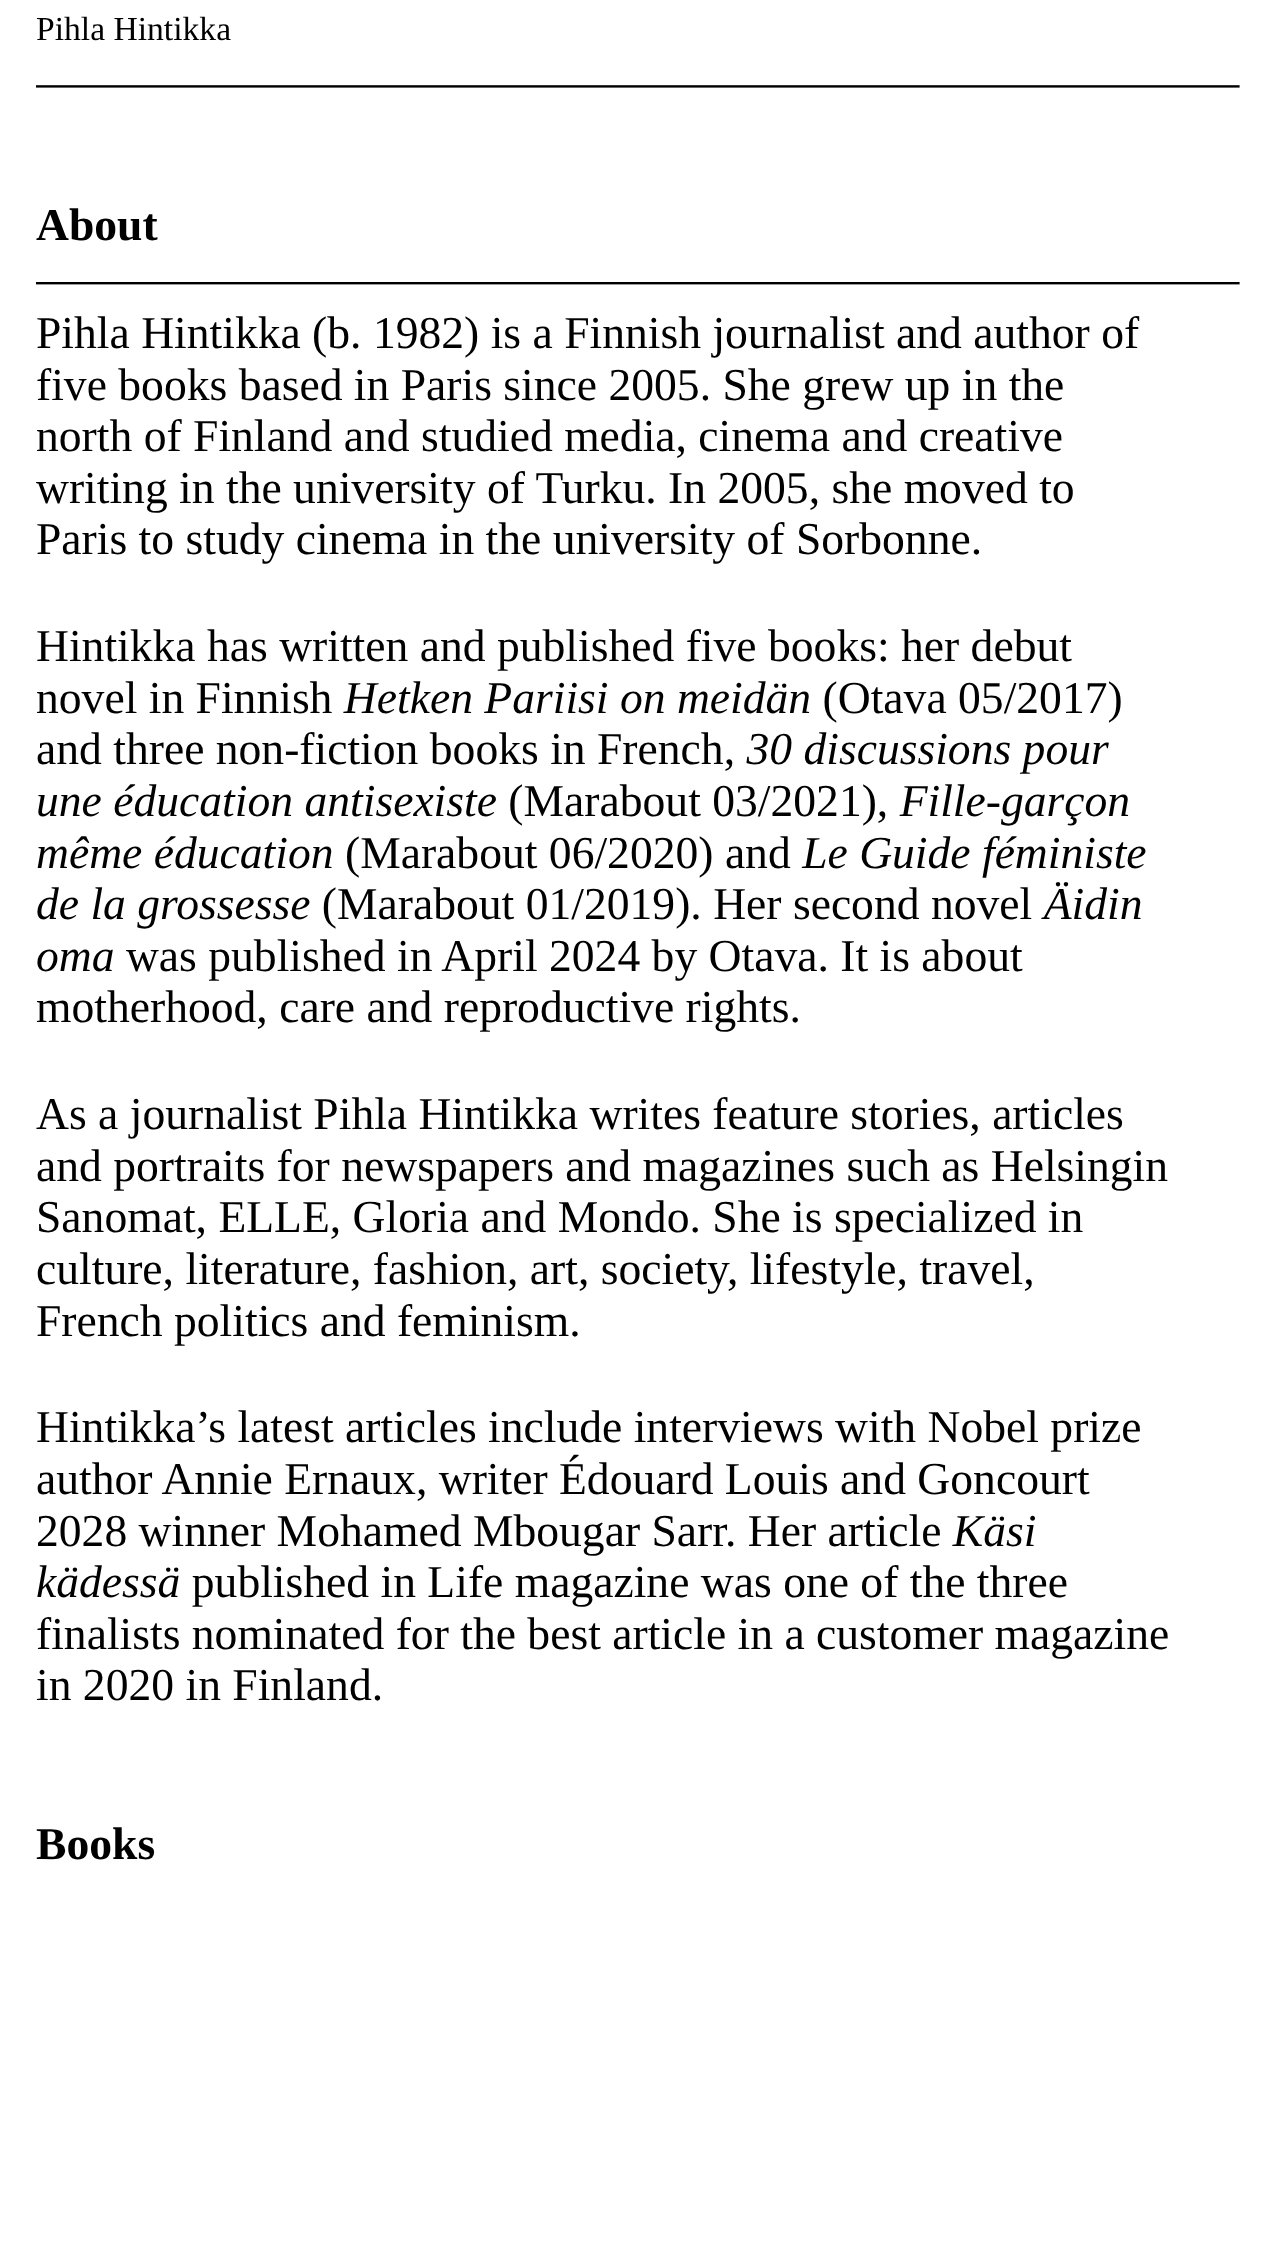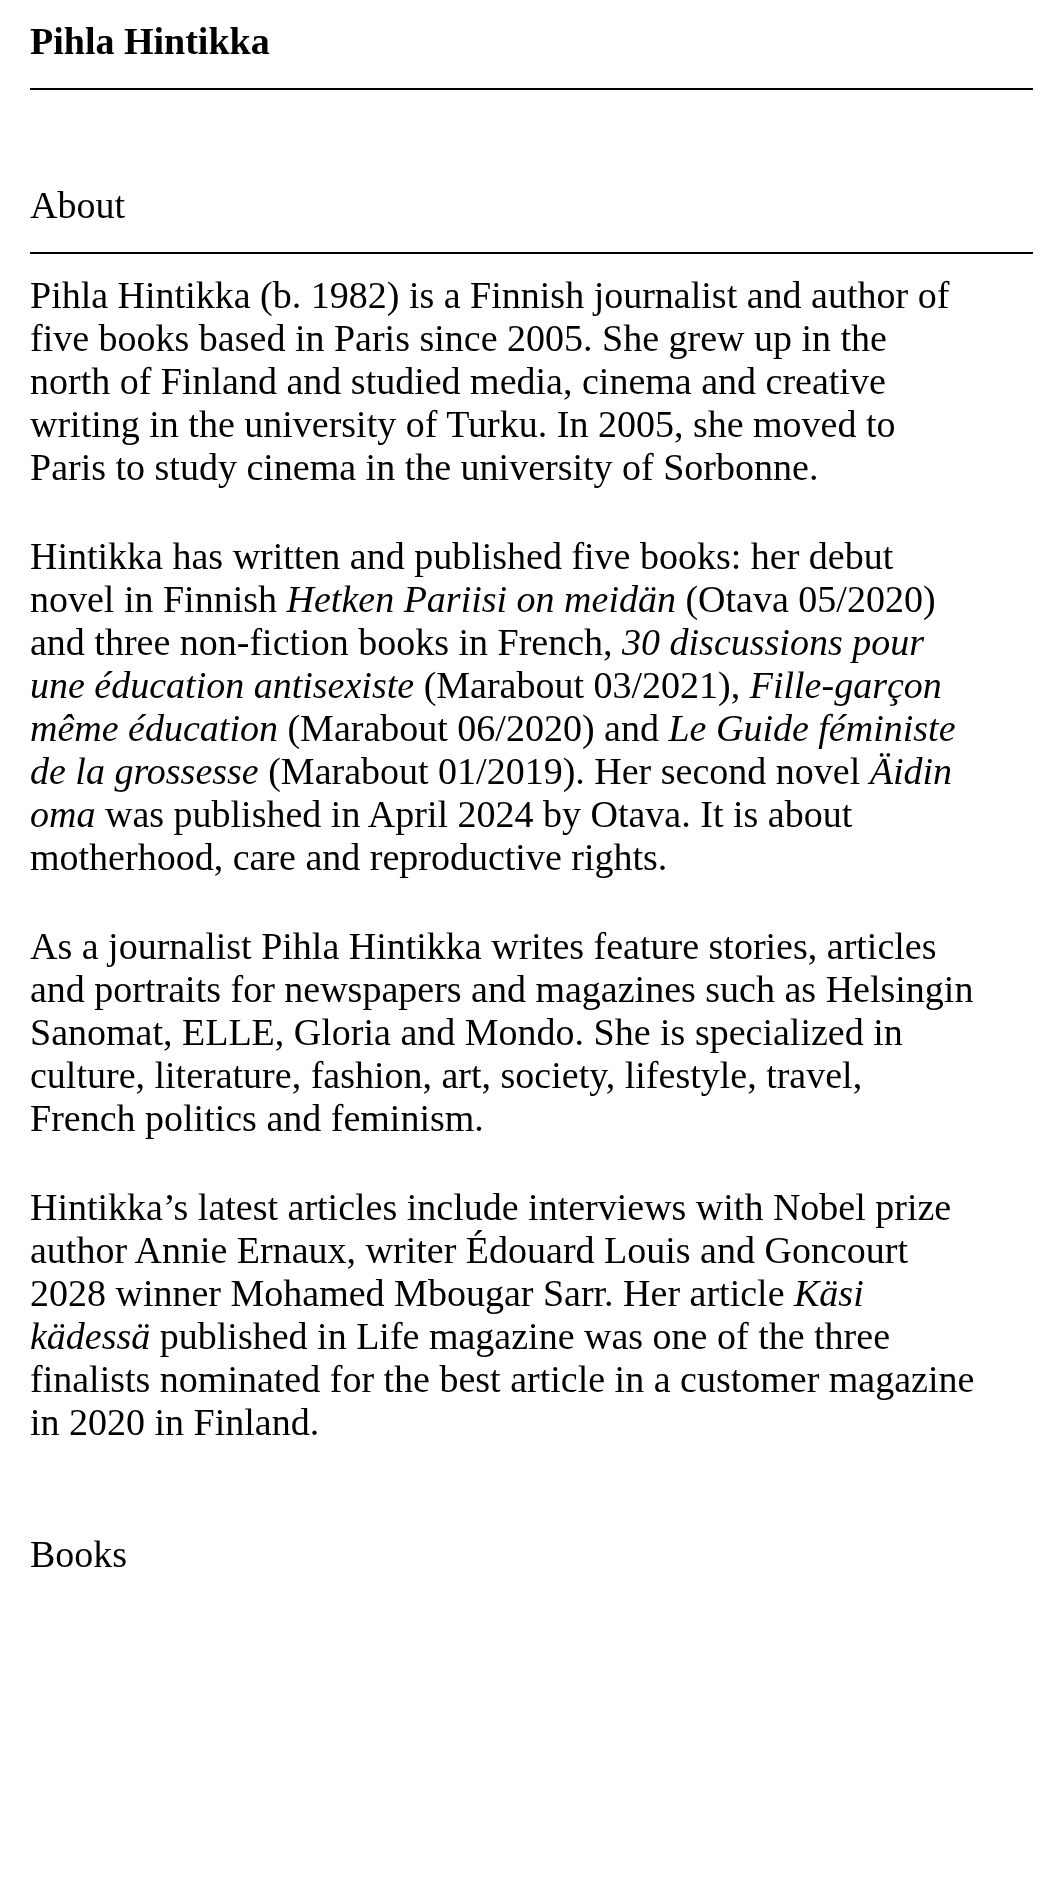--- a/index.html
+++ b/index.html
@@ -13,40 +13,40 @@
     height: 1890px;
     overflow: hidden;
     font-family: "Liberation Serif", "DejaVu Serif", serif;
     font-size: 38px;
     line-height: 43px;
   }
   .page {
     padding: 0 29px 0 30px;
   }
   h1.site-title {
-    font-size: 38px;
+    font-size: 28px;
     line-height: 43px;
-    font-weight: bold;
-    margin: 20px 0 0 0;
+    font-weight: normal;
+    margin: 3px 0 0 0;
     white-space: pre;
   }
   hr.rule {
     border: none;
     border-top: 2px solid #000000;
     height: 0;
     margin: 25px 0 0 0;
   }
   p.tagline {
     margin: 21px 0 0 0;
     white-space: pre;
   }
   h2.section-heading {
     font-size: 38px;
     line-height: 43px;
-    font-weight: normal;
+    font-weight: bold;
     margin: 94px 0 0 0;
     white-space: pre;
   }
   h2.books-heading {
     margin-top: 89px;
   }
   p.body-text {
     margin: 20px 0 46px 0;
     white-space: pre;
   }
@@ -67,21 +67,21 @@
   <section>
     <h2 class="section-heading">About</h2>
     <hr class="rule">
     <div>
         <p class="body-text"><span>Pihla Hintikka (b. 1982) is a Finnish journalist and author of
 five books based in Paris since 2005. She grew up in the
 north of Finland and studied media, cinema and creative
 writing in the university of Turku. In 2005, she moved to
 Paris to study cinema in the university of Sorbonne.</span></p>
         <p class="body-text"><span>Hintikka has written and published five books: her debut
-novel in Finnish </span><i>Hetken Pariisi on meidän</i><span> (Otava 05/2020)
+novel in Finnish </span><i>Hetken Pariisi on meidän</i><span> (Otava 05/2017)
 and three non-fiction books in French, </span><i>30 discussions pour
 une éducation antisexiste</i><span> (Marabout 03/2021), </span><i>Fille-garçon
 même éducation</i><span> (Marabout 06/2020) and </span><i>Le Guide féministe
 de la grossesse</i><span> (Marabout 01/2019). Her second novel </span><i>Äidin
 oma</i><span> was published in April 2024 by Otava. It is about
 motherhood, care and reproductive rights.</span></p>
         <p class="body-text"><span>As a journalist Pihla Hintikka writes feature stories, articles
 and portraits for newspapers and magazines such as Helsingin
 Sanomat, ELLE, Gloria and Mondo. She is specialized in
 culture, literature, fashion, art, society, lifestyle, travel,

